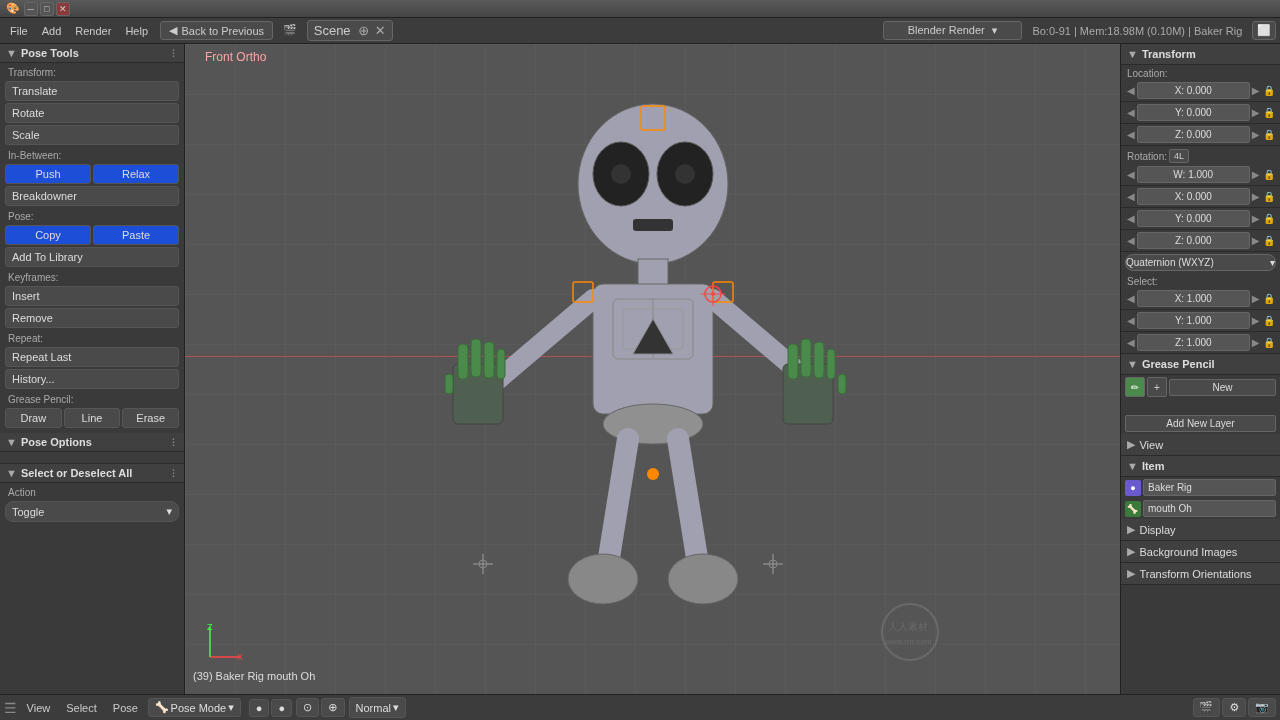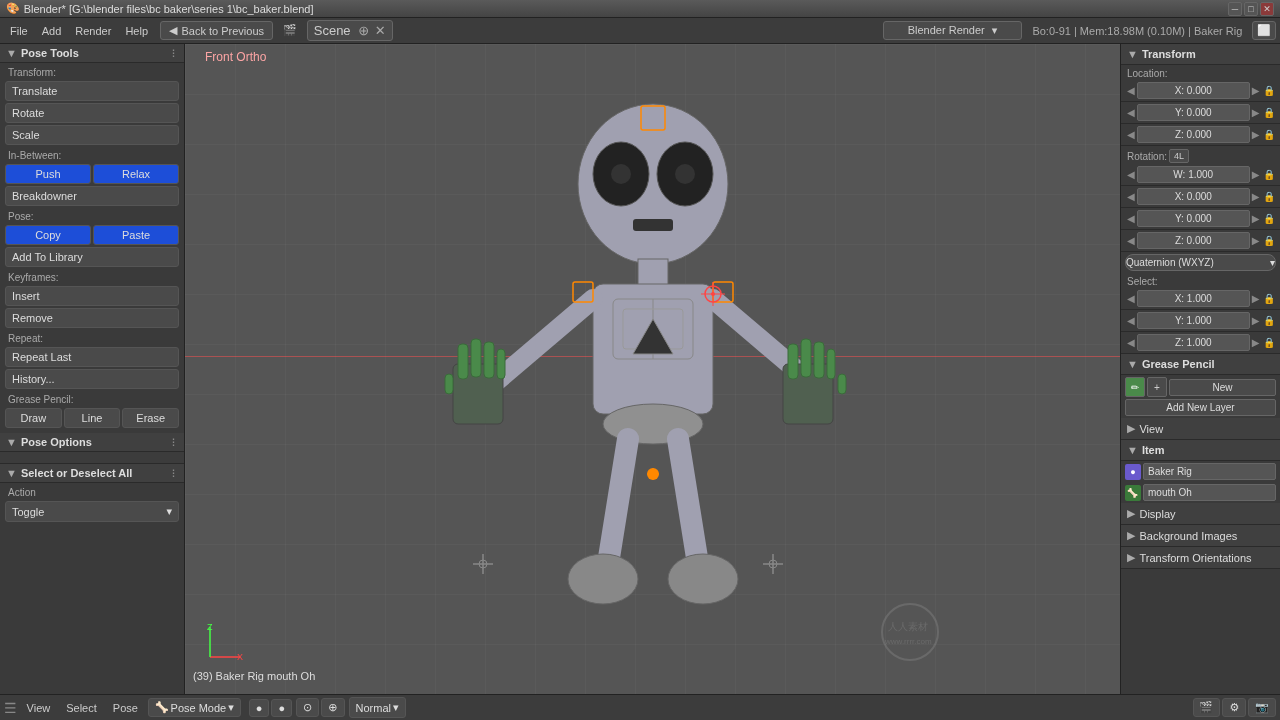--- a/index.html
+++ b/index.html
@@ -324,21 +324,21 @@
     .gp-layer-btn {
       width: 100%;
       background: #4a4a4a;
       border: 1px solid #666;
       border-radius: 2px;
       padding: 2px 4px;
       color: #ddd;
       font-size: 10px;
       cursor: pointer;
       text-align: center;
-      margin-top: 2px;
+      margin-top: 18px;
     }
 
     
     .item-row {
       display: flex;
       align-items: center;
       padding: 2px 4px;
       gap: 2px;
     }
     .item-icon {
@@ -441,21 +441,20 @@
       position: absolute;
       bottom: 30px;
       left: 20px;
     }
   </style>
 </head>
 <body>
 
 <div id="title-bar">
   <span style="margin-right:4px;">🎨</span>
-  <span id="title-text">Blender*  [G:\blender files\bc baker\series 1\bc_baker.blend]</span>
   <div id="window-controls">
     <div class="win-btn">─</div>
     <div class="win-btn">□</div>
     <div class="win-btn" style="background:#8a3a3a;">✕</div>
   </div>
 </div>
 
 <div id="menu-bar">
   <span class="menu-item">File</span>
   <span class="menu-item">Add</span>
@@ -529,21 +528,21 @@
     </div>
     <div style="height:12px; background:#3c3c3c; border-bottom:1px solid #2a2a2a;"></div>
 
     <div class="panel-header">
       <span class="arrow">▼</span>
       <span>Select or Deselect All</span>
       <span style="margin-left:auto; font-size:9px; color:#888;">⋮</span>
     </div>
     <div class="section-label">Action</div>
     <div style="display:flex; align-items:center; margin:1px 5px;">
-      <div style="flex:1; background:#4a4a4a; border:1px solid #555; border-radius:3px; padding:3px 6px; color:#ddd; font-size:11px; display:flex; align-items:center; justify-content:space-between;">
+      <div style="flex:1; background:#4a4a4a; border:1px solid #555; border-radius:8px; padding:3px 6px; color:#ddd; font-size:11px; display:flex; align-items:center; justify-content:space-between;">
         <span>Toggle</span>
         <span>▾</span>
       </div>
     </div>
   </div>
 
   <div id="viewport">
     <div id="viewport-grid"></div>
 
     <div id="viewport-label">Front Ortho</div>

